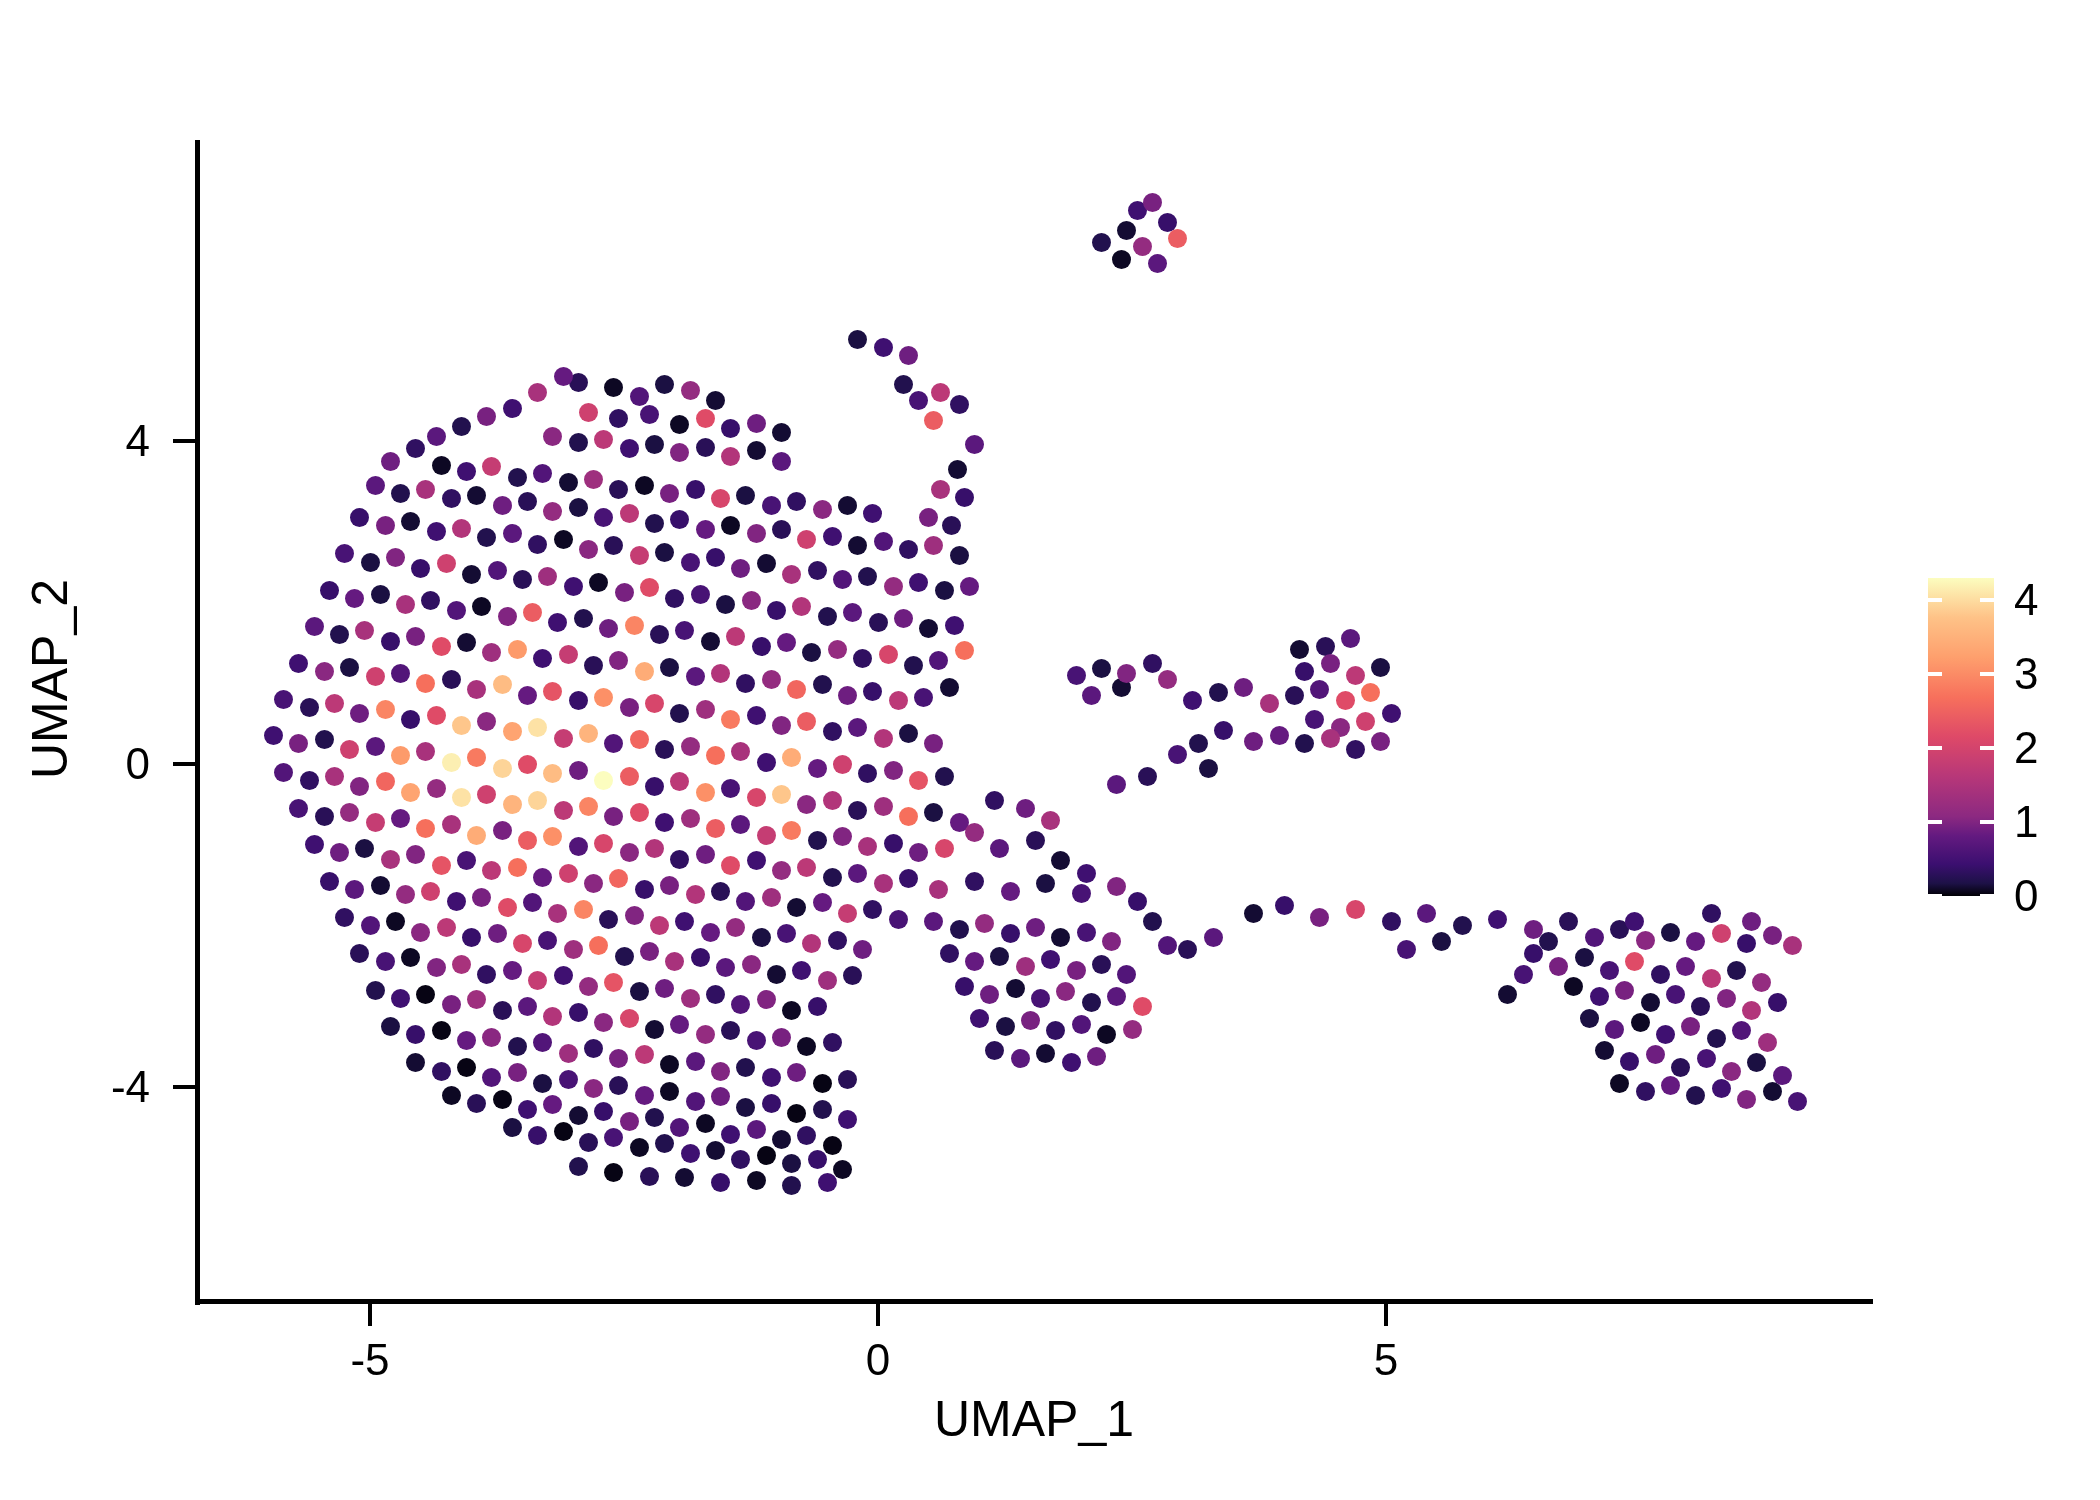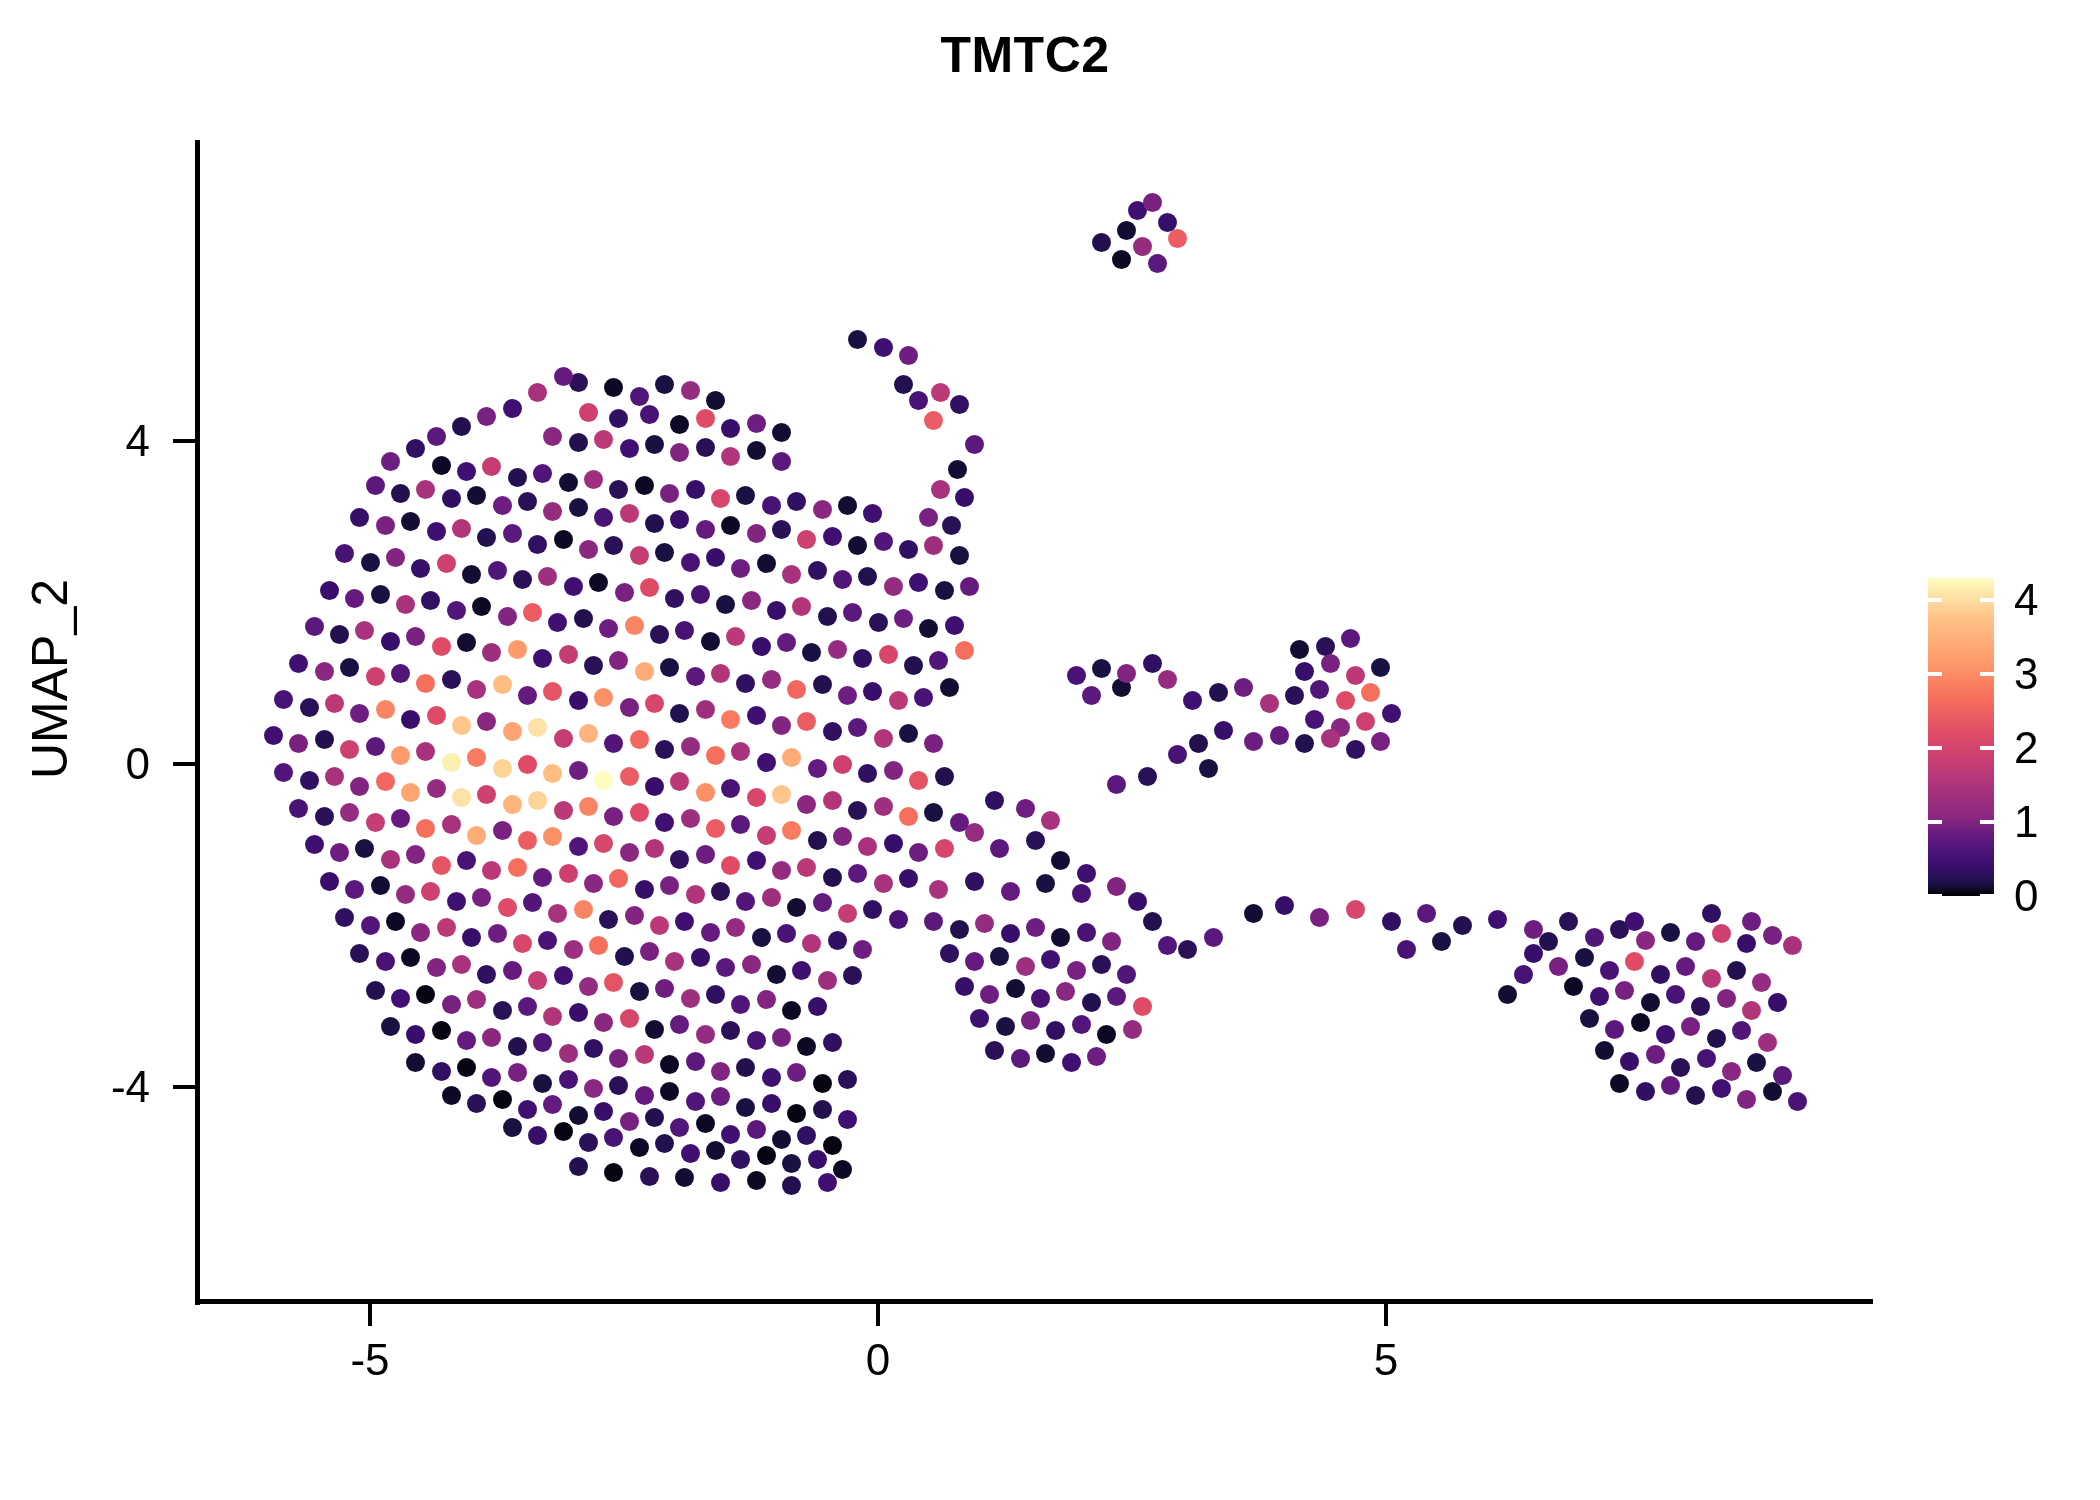--- a/index.html
+++ b/index.html
@@ -41,21 +41,20 @@
   .legend-tick{position:absolute;width:14px;height:4px;background:#ffffff;}
   .legend-tick.left{left:0px;}
   .legend-tick.right{left:52px;}
   .legend-label{position:absolute;left:86px;font-size:44px;line-height:44px;width:80px;text-align:left;}
 </style>
 </head>
 <body>
 
 <div id="stage">
 
-  <div id="plot-title">TMTC2</div>
 
   <div id="scatter-panel">
       <div class="pt" style="left: 216.38px; top: 844.78px; width: 19px; height: 19px; background: rgb(7, 4, 20);"></div>
       <div class="pt" style="left: 231.62px; top: 881.14px; width: 19px; height: 19px; background: rgb(7, 4, 20);"></div>
       <div class="pt" style="left: 612.62px; top: 933.66px; width: 19px; height: 19px; background: rgb(7, 4, 20);"></div>
       <div class="pt" style="left: 257.02px; top: 917.5px; width: 19px; height: 19px; background: rgb(7, 4, 20);"></div>
       <div class="pt" style="left: 587.22px; top: 963.556px; width: 19px; height: 19px; background: rgb(7, 4, 20);"></div>
       <div class="pt" style="left: 292.58px; top: 949.82px; width: 19px; height: 19px; background: rgb(7, 4, 20);"></div>
       <div class="pt" style="left: 622.78px; top: 995.876px; width: 19px; height: 19px; background: rgb(7, 4, 20);"></div>
       <div class="pt" style="left: 353.54px; top: 982.14px; width: 19px; height: 19px; background: rgb(7, 4, 20);"></div>
@@ -741,20 +740,21 @@
     </div>
   <div id="x-ticks">
       <div class="x-tick-mark" style="left: 368px;"></div>
       <div class="x-tick-label" style="left: 290px; top: 1338px;">-5</div>
       <div class="x-tick-mark" style="left: 876px;"></div>
       <div class="x-tick-label" style="left: 798px; top: 1338px;">0</div>
       <div class="x-tick-mark" style="left: 1384px;"></div>
       <div class="x-tick-label" style="left: 1306px; top: 1338px;">5</div>
     </div>
 
+  <div id="x-axis-title">UMAP_1</div>
   <div id="y-axis-title">UMAP_2</div>
 
   <div id="legend">
     <div id="legend-bar"></div>
     <div id="legend-ticks">
         <div class="legend-tick left" style="top: 20.186px;"></div>
         <div class="legend-tick right" style="top: 20.186px;"></div>
         <div class="legend-label" style="top: 0.186047px;">4</div>
         <div class="legend-tick left" style="top: 94.1395px;"></div>
         <div class="legend-tick right" style="top: 94.1395px;"></div>

